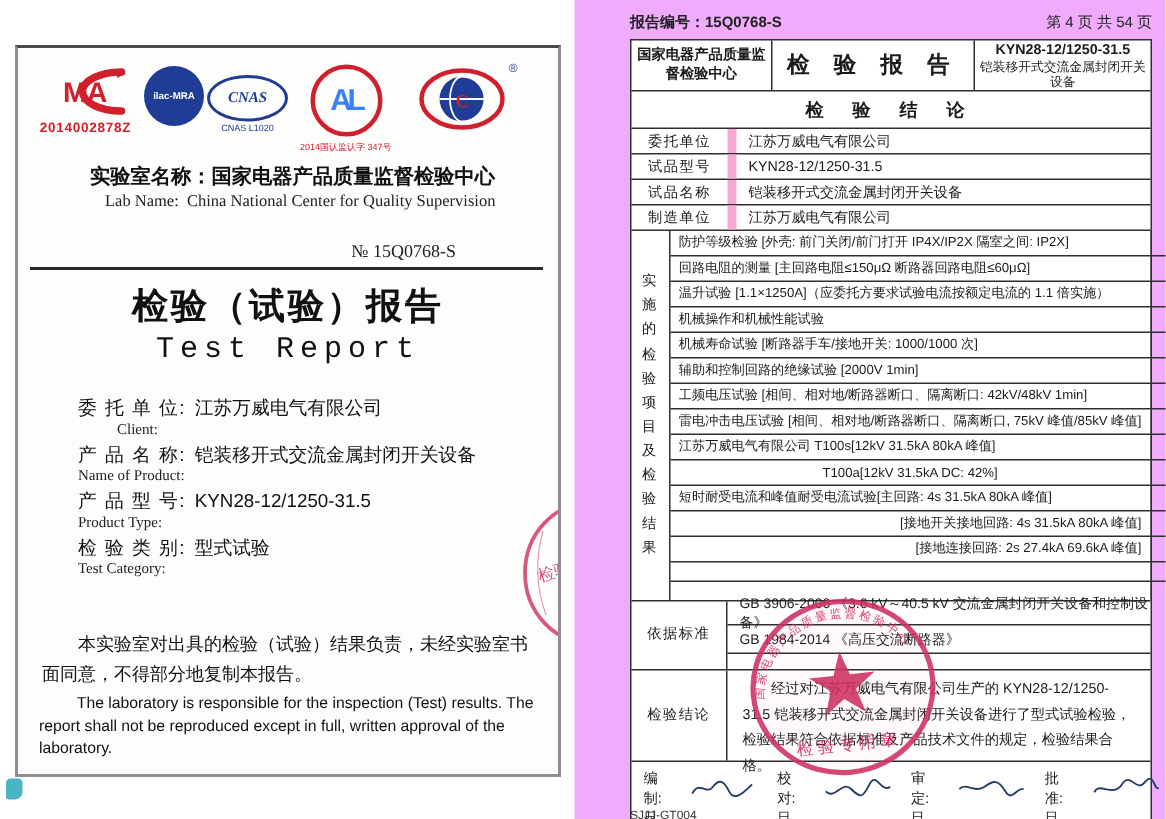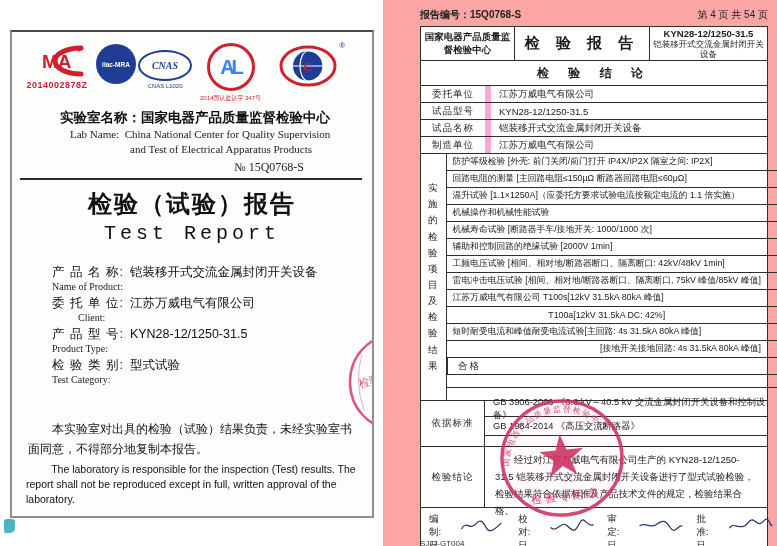--- a/index.html
+++ b/index.html
@@ -32,21 +32,21 @@
   .field{margin-bottom:3px;}
   .f-main{font-size:12.5px;color:#111;white-space:nowrap;}
   .f-label{letter-spacing:1px;margin-right:6px;}
   .f-en{font-size:10px;font-family:"Liberation Serif",serif;color:#222;margin-top:0px;}
   .f-en.indent{margin-left:26px;}
   .disclaimer-cn{position:absolute;left:16px;top:388px;width:328px;font-size:12px;line-height:1.65;text-indent:2em;color:#111;}
   .disclaimer-en{position:absolute;left:14px;top:430px;width:334px;font-size:10.5px;line-height:1.45;text-indent:2.4em;color:#111;}
   .stamp-left{position:absolute;right:-36px;top:300px;width:76px;height:100px;opacity:.8;}
   .teal-artifact{position:absolute;left:4px;top:519px;width:11px;height:14px;background:#2aa7b8;border-radius:3px 3px 5px 2px;opacity:.85;}
   
-  .right-page{position:absolute;left:383px;top:0;width:394px;height:546px;background:#fca5a5;}
+  .right-page{position:absolute;left:383px;top:0;width:394px;height:546px;background:#f0abfc;}
   .topline{position:absolute;left:37px;top:8px;width:348px;display:flex;justify-content:space-between;font-size:10px;}
   .topline .rno{font-weight:bold;}
   .report-box{position:absolute;left:37px;top:26px;width:348px;border:1.5px solid #2f2f2f;background:#fff;color:#1b1b1b;box-sizing:border-box;}
   .rb-row{display:flex;border-bottom:1px solid #2f2f2f;align-items:stretch;box-sizing:border-box;}
   .hdr-row{height:34px;}
   .hdr-org{width:94px;border-right:1px solid #2f2f2f;display:flex;align-items:center;justify-content:center;text-align:center;font-size:9.5px;font-weight:bold;line-height:1.35;padding:0 3px;box-sizing:border-box;}
   .hdr-title{flex:1;display:flex;align-items:center;justify-content:center;font-size:15px;font-weight:bold;letter-spacing:6px;}
   .hdr-product{width:118px;border-left:1px solid #2f2f2f;display:flex;flex-direction:column;align-items:center;justify-content:center;text-align:center;padding:0 3px;box-sizing:border-box;}
   .hdr-product .model{font-size:9.5px;font-weight:bold;}
   .hdr-product .pname{font-size:8.5px;line-height:1.2;}
@@ -118,35 +118,34 @@
       <span class="reg-mark">®</span>
     </div>
   </div>
 
   <div class="lab-row">
     <span>实验室名称：</span><span>国家电器产品质量监督检验中心</span>
   </div>
   <div class="lab-en1">
     <span>Lab Name:</span>&nbsp;&nbsp;<span>China National Center for Quality Supervision</span>
   </div>
-  <div class="lab-en2">and Test of Electrical Apparatus Products</div>
 
   <div class="report-no">№  15Q0768-S</div>
   <div class="rule"></div>
   <div class="title-cn">检验（试验）报告</div>
   <div class="title-en">Test  Report</div>
 
   <div class="fields">
     <div class="field">
+      <div class="f-main"><span class="f-label">委 托 单 位:</span><span>江苏万威电气有限公司</span></div>
+      <div class="f-en indent">Client:</div>
+    </div>
+    <div class="field">
       <div class="f-main"><span class="f-label">产 品 名 称:</span><span>铠装移开式交流金属封闭开关设备</span></div>
       <div class="f-en">Name of Product:</div>
-    </div>
-    <div class="field">
-      <div class="f-main"><span class="f-label">委 托 单 位:</span><span>江苏万威电气有限公司</span></div>
-      <div class="f-en indent">Client:</div>
     </div>
     <div class="field">
       <div class="f-main"><span class="f-label">产 品 型 号:</span><span>KYN28-12/1250-31.5</span></div>
       <div class="f-en">Product Type:</div>
     </div>
     <div class="field">
       <div class="f-main"><span class="f-label">检 验 类 别:</span><span>型式试验</span></div>
       <div class="f-en">Test Category:</div>
     </div>
   </div>
@@ -244,20 +243,21 @@
           </div>
         <div class="test-row">
             <div class="t-text">短时耐受电流和峰值耐受电流试验[主回路: 4s  31.5kA  80kA 峰值]</div>
             <div class="t-res">合格</div>
           </div>
         <div class="test-row">
             <div class="t-text right">[接地开关接地回路: 4s  31.5kA  80kA 峰值]</div>
             <div class="t-res">合格</div>
           </div>
         <div class="test-row">
+            <div class="t-text right">[接地连接回路: 2s  27.4kA  69.6kA 峰值]</div>
             <div class="t-res">合格</div>
           </div>
         <div class="test-row short">
             <div class="t-text"></div>
             <div class="t-res"></div>
           </div>
         <div class="test-row short">
             <div class="t-text"></div>
             <div class="t-res"></div>
           </div>

